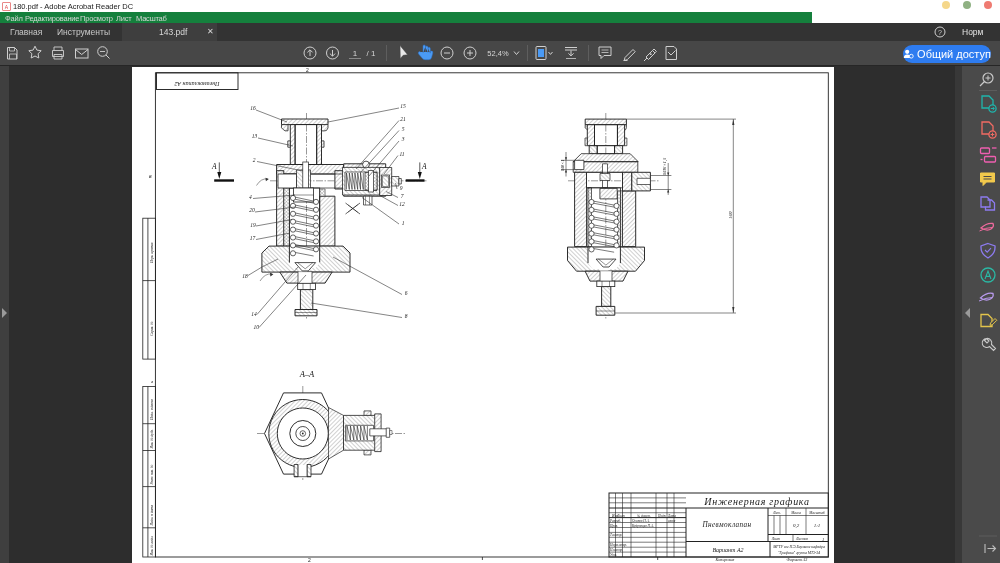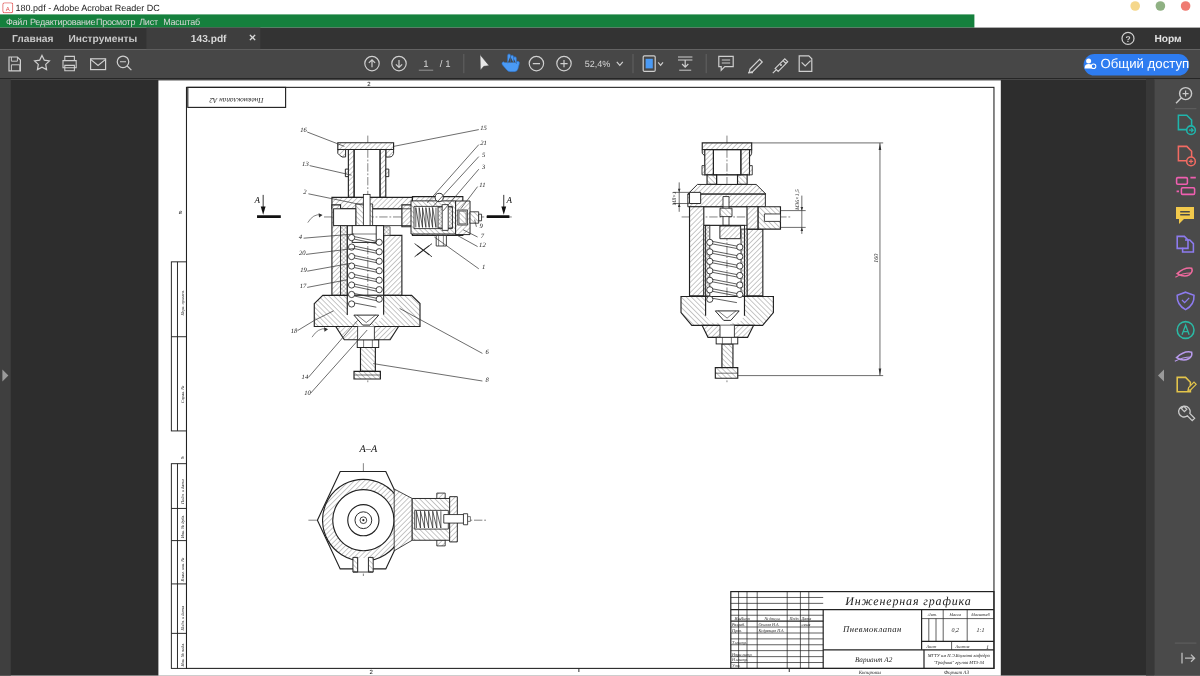--- a/index.html
+++ b/index.html
@@ -3,21 +3,21 @@
 <meta charset="utf-8">
 <style>
   * { margin:0; padding:0; box-sizing:border-box; }
   html,body { width:1000px; height:563px; overflow:hidden; font-family:"Liberation Sans", sans-serif; }
   .abs { position:absolute; }
   #titlebar { left:0; top:0; width:1000px; height:11.5px; background:#fff; }
   #titletext { left:13px; top:1.5px; font-size:7.5px; color:#1a1a1a; }
   .windot { width:8px; height:8px; border-radius:50%; top:1.2px; }
   #menubar { left:0; top:11.5px; width:812px; height:11.5px; background:#15803d; color:#d6d6d6; font-size:7.5px; letter-spacing:-0.2px; }
   #menubar span { position:absolute; top:2px; }
-  #tabbar { left:0; top:23px; width:1000px; height:17.5px; background:#333333; color:#c9c9c9; font-size:8.5px;font-weight:bold; }
+  #tabbar { left:0; top:23px; width:1000px; height:17.5px; background:#333333; color:#c9c9c9; font-size:8.5px; }
   #activetab { left:122px; top:0; width:95px; height:17.5px; background:#3e3e3e; color:#d8d8d8; }
   #toolbar { left:0; top:40.5px; width:1000px; height:25.5px; background:#474747; border-bottom:1px solid #262626; }
   #content { left:0; top:66px; width:1000px; height:497px; background:#2d2d2d; }
   #scrollstrip { left:955px; top:66px; width:7px; height:497px; background:#383838; }
   #sidebar { left:962px; top:66px; width:38px; height:497px; background:#4a4a4a; }
   #page { left:132px; top:66.5px; width:702px; height:496px; background:#ffffff; }
   #leftstrip { left:0; top:66px; width:9px; height:497px; background:#3f3f3f; }
   #sharebtn { left:903px; top:44.5px; width:88px; height:18px; background:#2e7cf0; border-radius:9px; color:#fff; font-size:11px; line-height:18px; text-align:center; }
 </style>
 </head>

